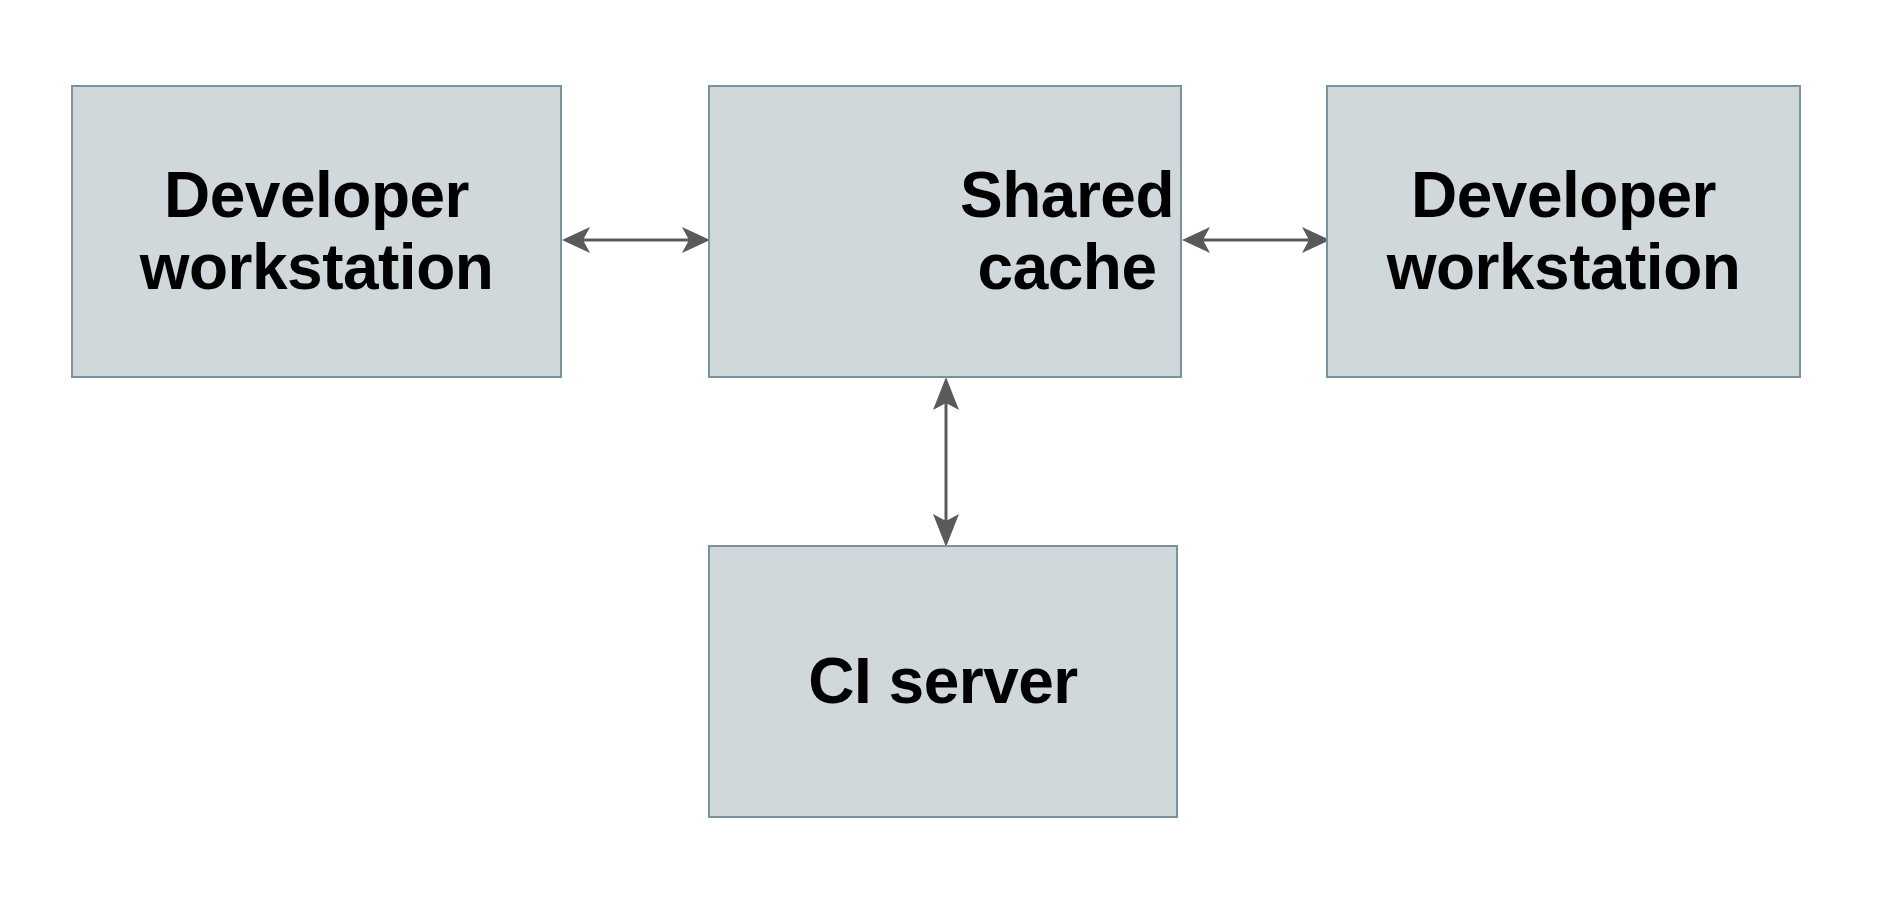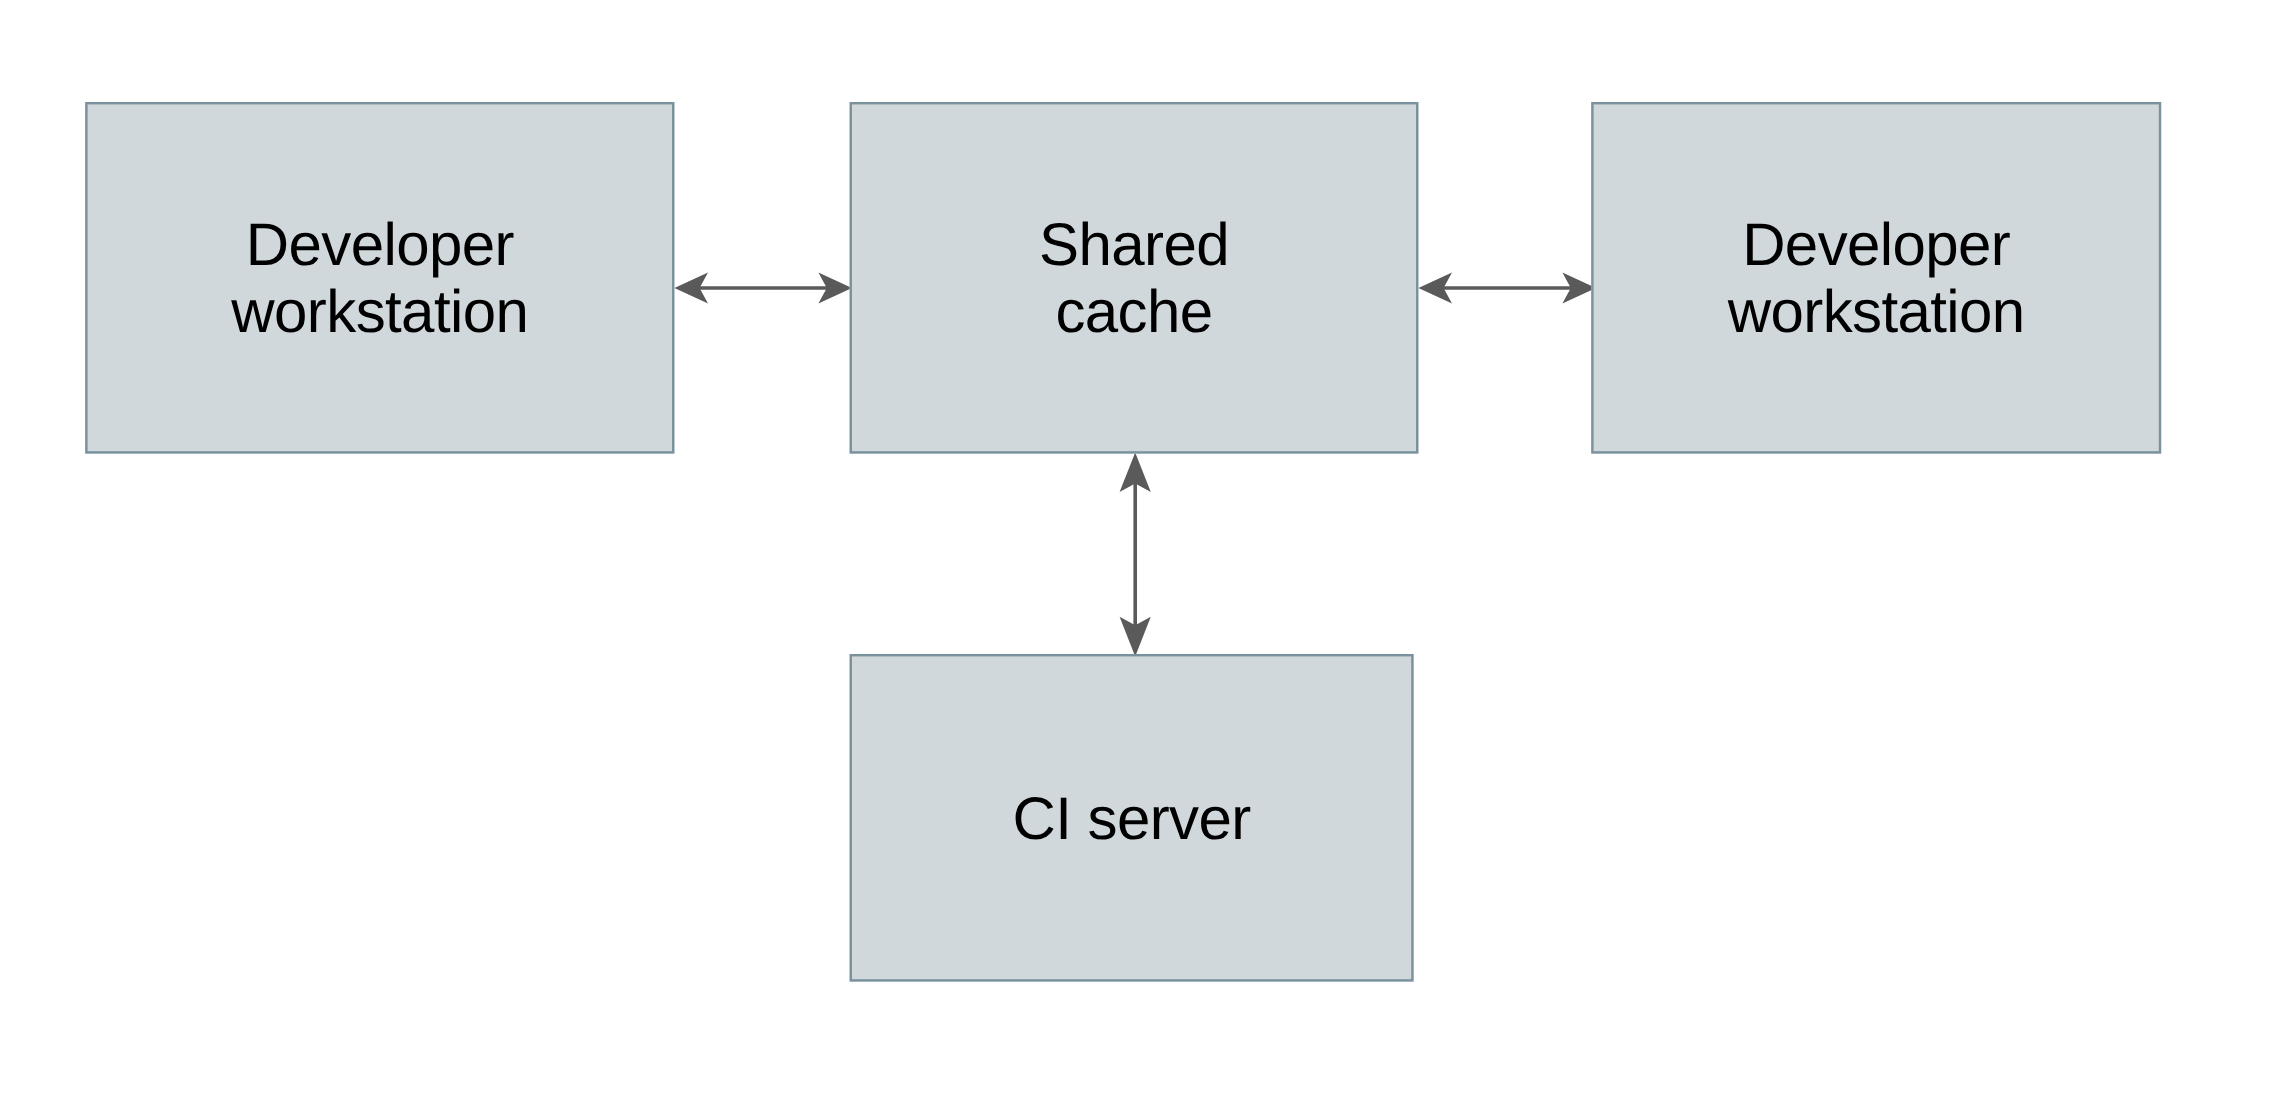--- a/index.html
+++ b/index.html
@@ -23,31 +23,31 @@
     box-sizing: border-box;
     background: #d0d8dc;
     border: 2px solid #79929e;
     display: flex;
     align-items: center;
     justify-content: center;
     text-align: center;
   }
   .node-label {
     font-family: "Liberation Sans", sans-serif;
-    font-size: 50px;
+    font-size: 64px;
     line-height: 1.12;
     color: #000000;
-    font-weight: 400;
+    font-weight: 700;
     letter-spacing: -0.5px;
     white-space: pre-line;
     padding: 0 6px;
   }
   
   #node-dev-left    { left: 71px;   top: 85px;  width: 491px; height: 293px; }
-  #node-shared      { left: 708px;  top: 85px;  width: 474px; height: 293px; }
+  #node-shared      { left: 708px;  top: 85px;  width: 474px; height: 293px; justify-content: flex-end; }
   #node-dev-right   { left: 1326px; top: 85px;  width: 475px; height: 293px; }
   #node-ci          { left: 708px;  top: 545px; width: 470px; height: 273px; text-align: center; }
 
   .edge {
     position: absolute;
     pointer-events: none;
   }
   #edge-left   { left: 556px;  top: 210px; width: 160px; height: 60px; }
   #edge-right  { left: 1176px; top: 210px; width: 160px; height: 60px; }
   #edge-bottom { left: 916px;  top: 372px; width: 60px;  height: 180px; }

